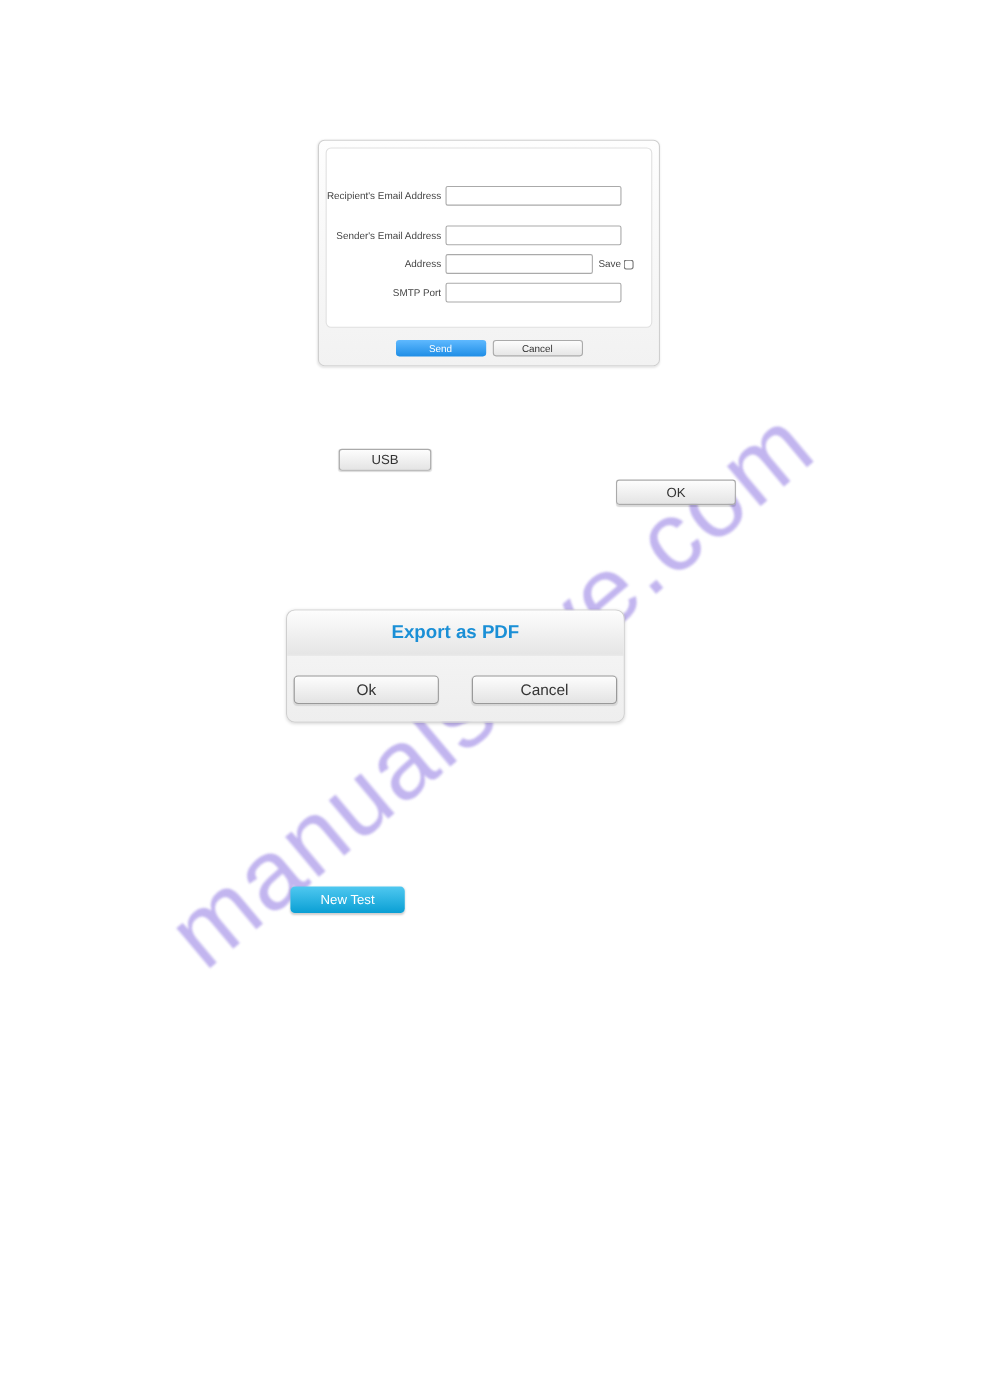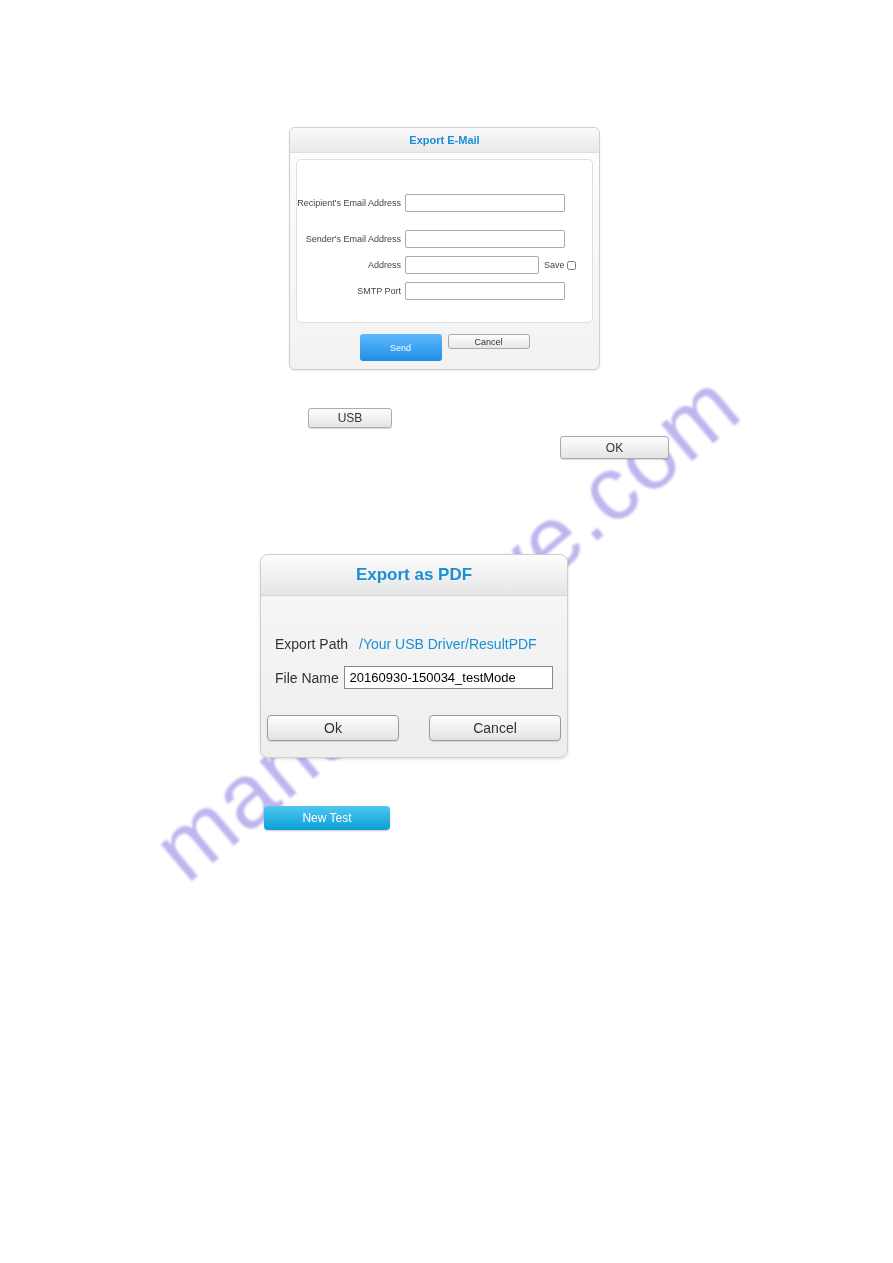--- a/index.html
+++ b/index.html
@@ -87,21 +87,21 @@
     margin-left: 2px;
   }
   .email-footer {
     display: flex;
     justify-content: center;
     gap: 6px;
     padding: 5px 0 8px 0;
   }
   .btn-send {
     width: 82px;
-    height: 27px;
+    height: 15px;
     border: none;
     border-radius: 3px;
     background: linear-gradient(#5fb9ff, #1f8ee6);
     color: #fff;
     font-size: 9px;
     cursor: pointer;
   }
   .btn-cancel-sm {
     width: 82px;
     height: 15px;
@@ -189,38 +189,37 @@
     color: #333;
     cursor: pointer;
     box-shadow: 0 1px 1px rgba(0,0,0,0.1);
   }
 
   
   .newtest-btn {
     position: absolute;
     left: 264px;
     top: 806px;
-    width: 126px;
+    width: 104px;
     height: 24px;
     border: none;
     border-radius: 4px;
     background: linear-gradient(#4fc8f0, #0a9fd4);
     color: #fff;
     font-size: 12px;
     cursor: pointer;
     box-shadow: 0 1px 2px rgba(0,0,0,0.2);
   }
 </style>
 </head>
 <body>
 
 <div class="watermark">manualshive.com</div>
 
 <div class="email-dialog">
-  <div class="email-title">Export E-Mail</div>
   <div class="email-body">
 
     <div class="email-row first">
       <div class="email-label">Recipient's Email Address</div>
       <input class="email-input" value="" style="">
     </div>
 
     <div class="email-row">
       <div class="email-label">Sender's Email Address</div>
       <input class="email-input" value="" style="">
@@ -245,29 +244,19 @@
     <button class="btn-cancel-sm">Cancel</button>
   </div>
 </div>
 
 <button class="grey-btn usb-btn">USB</button>
 
 <button class="grey-btn ok-top-btn">OK</button>
 
 <div class="pdf-dialog">
   <div class="pdf-title">Export as PDF</div>
-  <div class="pdf-body">
-    <div class="pdf-row">
-      <div class="pdf-label">Export Path</div>
-      <div class="pdf-path">/Your USB Driver/ResultPDF</div>
-    </div>
-    <div class="pdf-row" style="margin-bottom:0">
-      <div class="pdf-label">File Name</div>
-      <input class="pdf-input" value="20160930-150034_testMode" style="">
-    </div>
-  </div>
   <div class="pdf-footer">
     <button class="pdf-btn">Ok</button>
     <button class="pdf-btn">Cancel</button>
   </div>
 </div>
 
 <button class="newtest-btn">New Test</button>
 
 </body></html>

